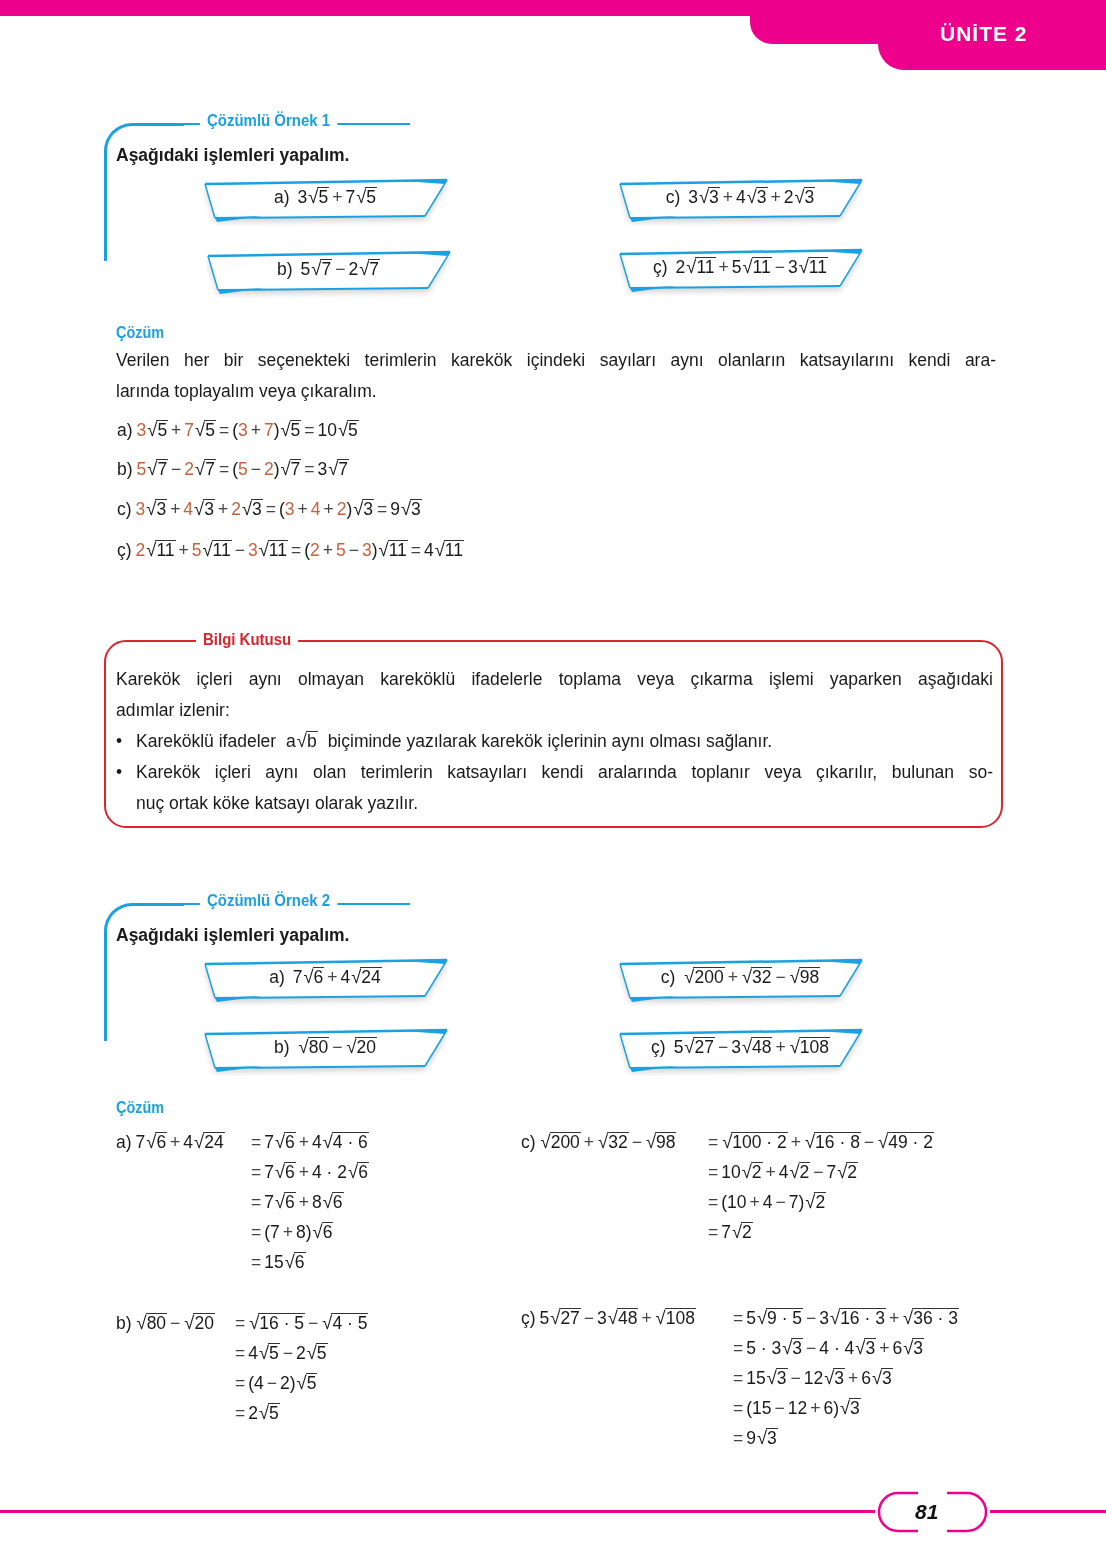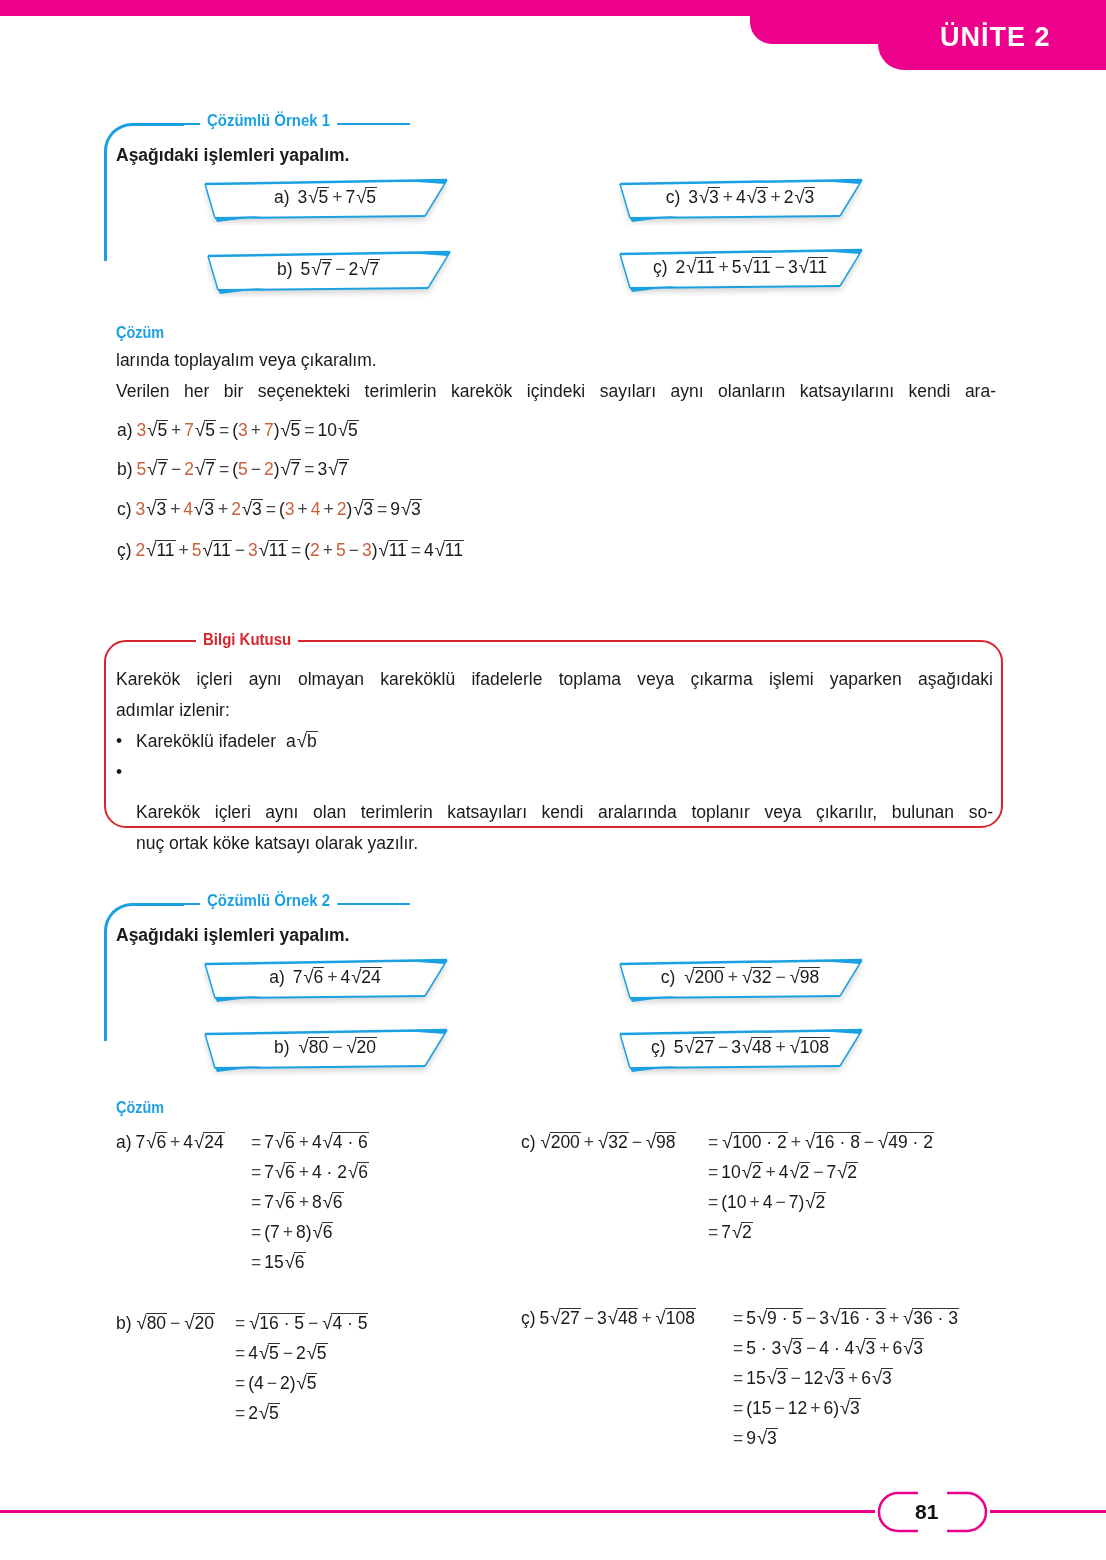--- a/index.html
+++ b/index.html
@@ -3,21 +3,21 @@
 <meta charset="utf-8">
 <style>
   * { box-sizing: border-box; margin: 0; padding: 0; }
   html, body { width: 1106px; height: 1560px; background: #ffffff; overflow: hidden; }
   body { position: relative; font-family: "Liberation Sans", sans-serif; color: #1a1a1a; }
 
   
   .top-bar { position: absolute; left: 0; top: 0; width: 1106px; height: 16px; background: #ec008c; }
   .unit-tab { position: absolute; left: 750px; top: 0; width: 356px; height: 44px; background: #ec008c; border-bottom-left-radius: 22px; }
   .unit-tab2 { position: absolute; left: 878px; top: 0; width: 228px; height: 70px; background: #ec008c; border-bottom-left-radius: 26px; }
-  .unit-label { position: absolute; left: 940px; top: 22px; font-size: 27px; font-weight: bold; color: #fff; letter-spacing: 1px; }
+  .unit-label { position: absolute; left: 940px; top: 22px; font-size: 21px; font-weight: bold; color: #fff; letter-spacing: 1px; }
 
   
   .example-frame { position: absolute; border-left: 3px solid #1ba1e2; border-top: 3px solid #1ba1e2; border-top-left-radius: 28px; }
   .frame-title { position: absolute; background: #fff; padding: 0 8px; font-family: "Liberation Sans", sans-serif; font-weight: bold; font-size: 17px; color: #1ba1e2; transform: scaleX(0.88); transform-origin: left center; }
   .frame-tail { position: absolute; height: 2px; background: #1ba1e2; }
 
   .heading { position: absolute; font-weight: bold; font-size: 17.5px; color: #1a1a1a; }
   .solution-title { position: absolute; font-weight: bold; font-size: 16px; color: #1ba1e2; transform: scaleX(0.9); transform-origin: left center; }
 
   
@@ -38,21 +38,21 @@
   .para { position: absolute; font-size: 17.5px; line-height: 31px; color: #1a1a1a; }
   .sol-line { position: absolute; }
 
   
   .info-box { position: absolute; left: 104px; top: 640px; width: 899px; height: 188px; border: 2.5px solid #d9262e; border-radius: 22px; }
   .info-title { position: absolute; left: 196px; top: 630px; background: #fff; padding: 0 8px; font-weight: bold; font-size: 17px; color: #d9262e; transform: scaleX(0.88); transform-origin: left center; }
   .bullet { position: absolute; font-size: 17.5px; }
 
   
   .foot-line { position: absolute; height: 3px; background: #ec008c; top: 1510px; }
-  .page-num { position: absolute; left: 915px; top: 1500px; font-weight: bold; font-size: 21px; color: #111; }
+  .page-num { position: absolute; left: 915px; top: 1500px; font-weight: bold; font-size: 21px; color: #111; font-style: italic; }
 </style>
 </head>
 <body>
 
 <div class="top-bar"></div>
 <div class="unit-tab"></div>
 <div class="unit-tab2"></div>
 <div class="unit-label">ÜNİTE 2</div>
 
 <div class="example-frame" style="left:104px; top:123px; width:80px; height:138px;"></div>
@@ -196,22 +196,22 @@
         <span class="rad">
           <span class="sym">√</span>
           <span class="under">11</span>
         </span>
       </span>
     </div>
   </div>
 
 <div class="solution-title" style="left:116px; top:324px;">Çözüm</div>
 <div class="para" style="left:116px; top:345px; width:880px;">
+  <div style="text-align:justify; text-align-last:justify;">Verilen her bir seçenekteki terimlerin karekök içindeki sayıları aynı olanların katsayılarını kendi ara-</div>
   <div>larında toplayalım veya çıkaralım.</div>
-  <div style="text-align:justify; text-align-last:justify;">Verilen her bir seçenekteki terimlerin karekök içindeki sayıları aynı olanların katsayılarını kendi ara-</div>
 </div>
 
 <div class="sol-line" style="left:117px; top:419px;"><span class="math">
       <span class="lbl">a)</span>
       <span class="math">
         <span class="hl">3</span>
         <span class="rad">
           <span class="sym">√</span>
           <span class="under">5</span>
         </span>
@@ -361,24 +361,25 @@
 <div class="bullet" style="left:116px; top:730px; display:flex; align-items:baseline;">
   <span style="width:20px; display:inline-block;">•</span>
   <span>Kareköklü ifadeler</span>
   <span style="margin:0 10px;"><span class="math">
         <span class="">a</span>
         <span class="rad">
           <span class="sym">√</span>
           <span class="under">b</span>
         </span>
       </span></span>
+  <span>biçiminde yazılarak karekök içlerinin aynı olması sağlanır.</span>
 </div>
 <div class="bullet" style="left:116px; top:757px; width:877px; line-height:31px; display:flex;">
   <span style="width:20px; flex:none;">•</span>
-  <div style="flex:1;margin-top:40px;">
+  <div style="flex:1;">
     <div style="text-align:justify; text-align-last:justify;">Karekök içleri aynı olan terimlerin katsayıları kendi aralarında toplanır veya çıkarılır, bulunan so-</div>
     <div>nuç ortak köke katsayı olarak yazılır.</div>
   </div>
 </div>
 
 <div class="example-frame" style="left:104px; top:903px; width:80px; height:138px;"></div>
 <div class="frame-tail" style="left:150px; top:903px; width:260px;"></div>
 <div class="frame-title" style="left:200px; top:891px;">Çözümlü Örnek 2</div>
 <div class="heading" style="left:116px; top:925px;">Aşağıdaki işlemleri yapalım.</div>
 

